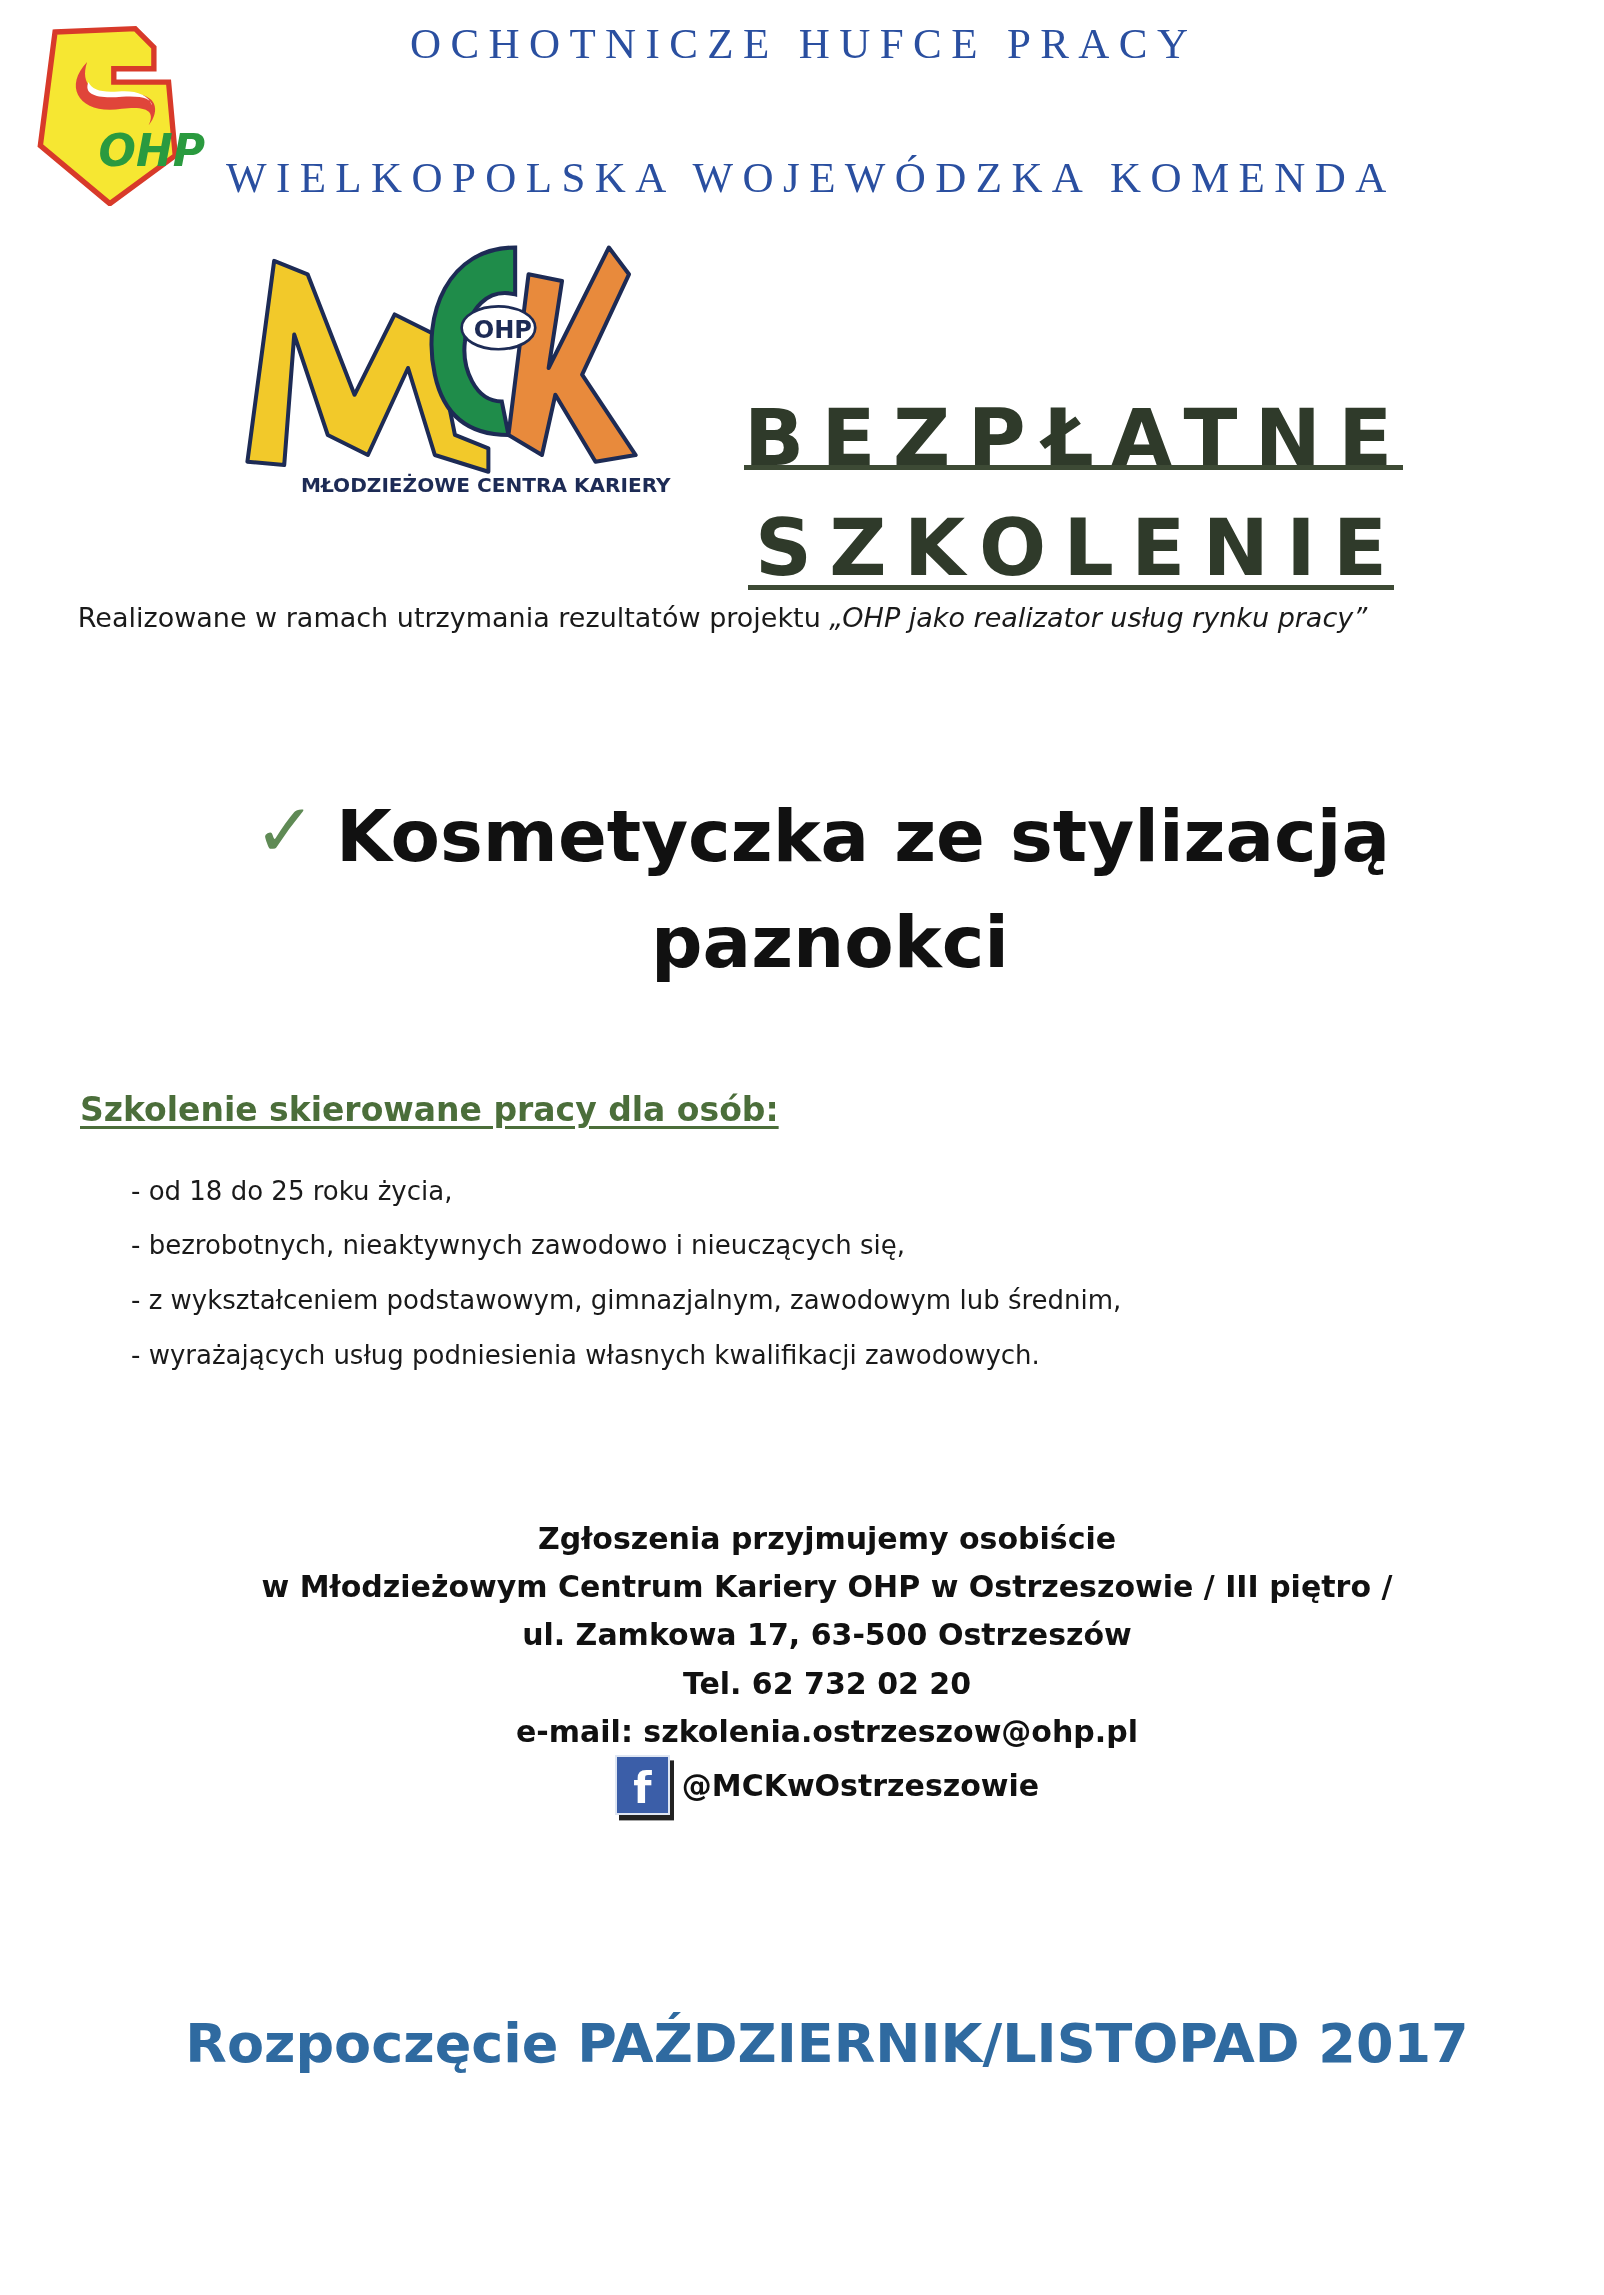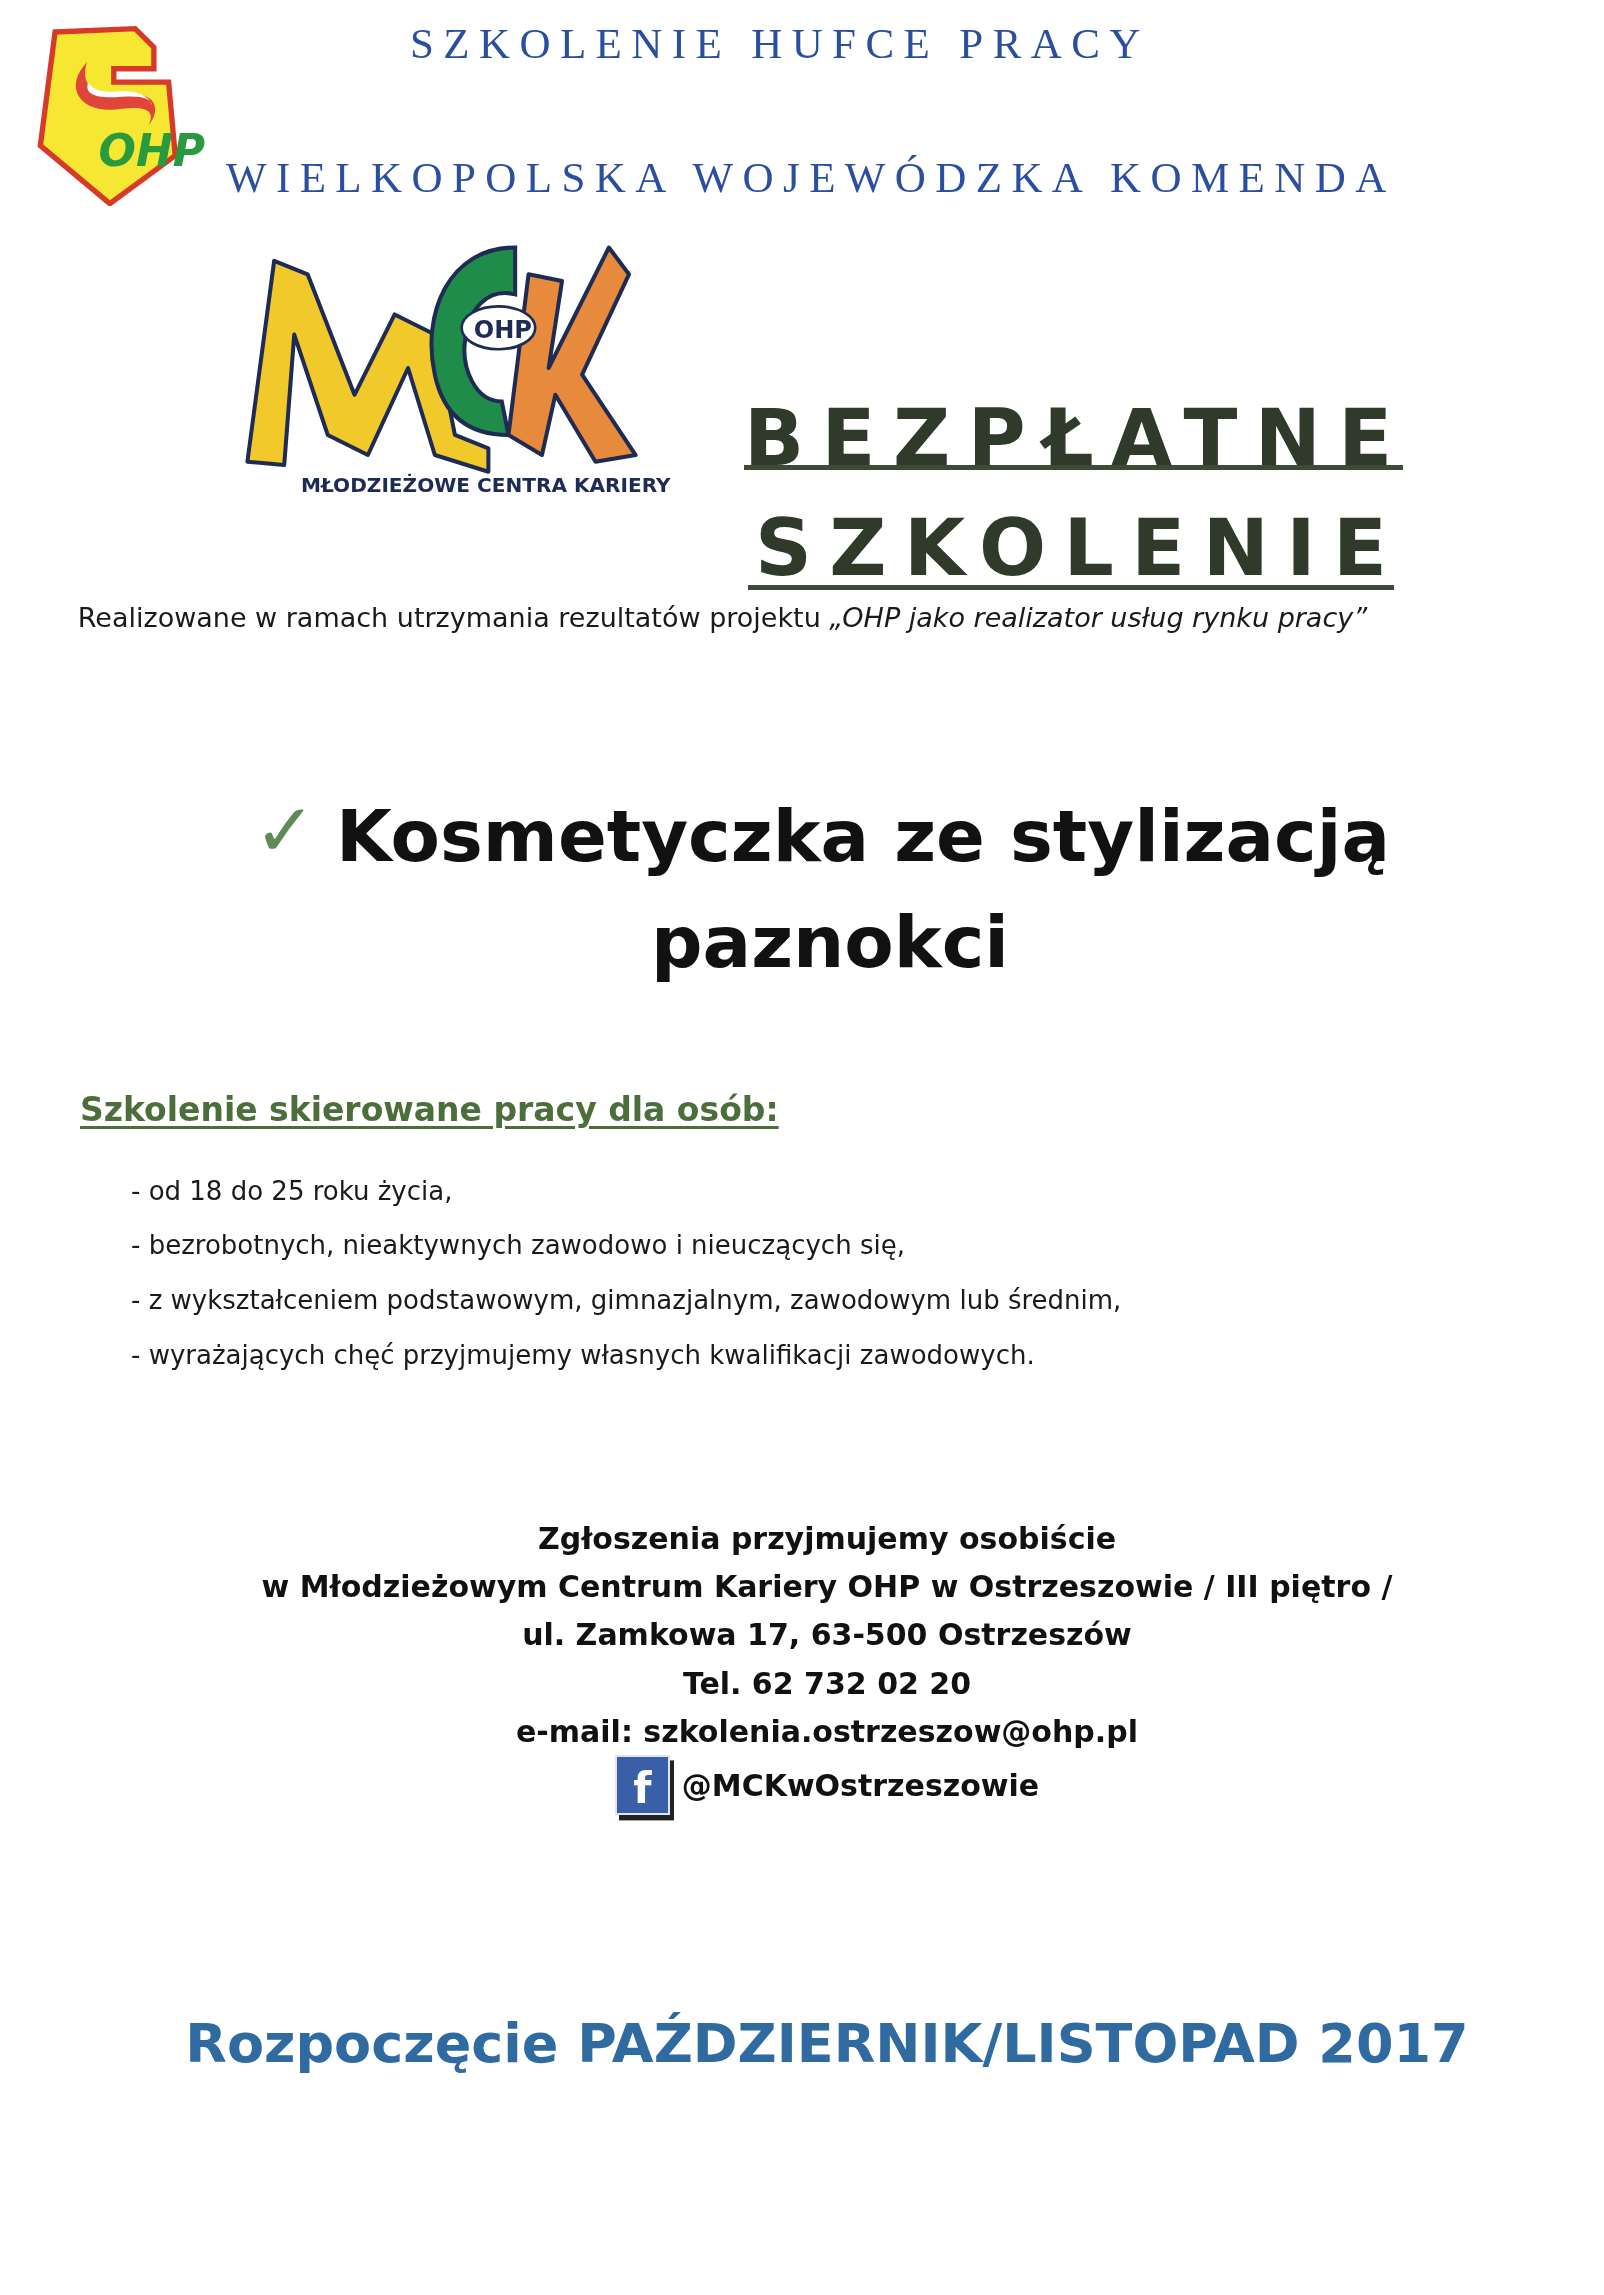--- a/index.html
+++ b/index.html
@@ -40,21 +40,21 @@
 
 <div id="ohp-logo" class="abs">
   <svg width="187" height="191" viewBox="0 0 280 285">
     <polygon points="30,25 150,20 178,48 178,80 118,80 118,100 200,100 210,210 112,282 8,195" fill="#f6e732" stroke="#d83a2a" stroke-width="8"></polygon>
     <path d="M78,70 C40,110 70,150 130,140 C170,135 180,145 170,165 C190,140 180,115 140,118 C95,122 65,110 78,70 Z" fill="#e0453a"></path>
     <path d="M80,100 C72,120 95,125 130,122 C160,120 175,125 175,135 C170,118 150,112 125,114 C100,116 85,112 80,100 Z" fill="#ffffff"></path>
     <text x="95" y="225" font-family="DejaVu Sans, sans-serif" font-weight="bold" font-style="italic" font-size="66" fill="#2a9a3f">OHP</text>
   </svg>
 </div>
 
-<div class="abs serif-head" style="left:410px; top:19px;">SZKOLENIE HUFCE PRACY</div>
+<div class="abs serif-head" style="left:410px; top:19px;">OCHOTNICZE HUFCE PRACY</div>
 <div class="abs serif-head" style="left:226px; top:133px;margin-top:20px;">WIELKOPOLSKA WOJEWÓDZKA KOMENDA</div>
 
 <div id="mck-logo" class="abs">
   <svg width="482" height="268" viewBox="0 0 720 400">
     <path d="M20,340 L60,40 L110,60 L180,240 L240,120 L300,150 L330,300 L380,320 L380,355 L300,330 L260,200 L200,330 L140,300 L90,150 L75,345 Z" fill="#f2c92a" stroke="#1d2b55" stroke-width="6" stroke-linejoin="round"></path>
     <path d="M420,20 C320,20 280,120 300,210 C315,280 360,300 410,300 L400,250 C360,250 340,200 345,160 C350,110 380,80 420,90 Z" fill="#1f8c4a" stroke="#1d2b55" stroke-width="6"></path>
     <path d="M410,300 L440,60 L490,70 L470,200 L560,20 L590,60 L520,210 L600,330 L540,340 L480,240 L460,330 Z" fill="#e88a3c" stroke="#1d2b55" stroke-width="6" stroke-linejoin="round"></path>
     <ellipse cx="395" cy="140" rx="55" ry="32" fill="#ffffff" stroke="#1d2b55" stroke-width="4"></ellipse>
     <text x="358" y="155" font-family="DejaVu Sans, sans-serif" font-weight="bold" font-size="36" fill="#1d2b55">OHP</text>
     <text x="100" y="385" font-family="DejaVu Sans, sans-serif" font-weight="bold" font-size="30" fill="#1d2b55">MŁODZIEŻOWE CENTRA KARIERY</text>
@@ -73,21 +73,21 @@
 <div id="course-line1" class="abs">
   <span id="check-icon">✓</span><span>Kosmetyczka ze stylizacją</span>
 </div>
 <div id="course-line2" class="abs">paznokci</div>
 
 <div id="section-heading" class="abs">Szkolenie skierowane pracy dla osób:</div>
 
 <div class="abs bullet" style="top:1176px;">- od 18 do 25 roku życia,</div>
 <div class="abs bullet" style="top:1230px;">- bezrobotnych, nieaktywnych zawodowo i nieuczących się,</div>
 <div class="abs bullet" style="top:1285px;">- z wykształceniem podstawowym, gimnazjalnym, zawodowym lub średnim,</div>
-<div class="abs bullet" style="top:1340px;">- wyrażających chęć przyjmujemy własnych kwalifikacji zawodowych.</div>
+<div class="abs bullet" style="top:1340px;">- wyrażających usług podniesienia własnych kwalifikacji zawodowych.</div>
 
 <div class="abs contact" style="top:1521px;">Zgłoszenia przyjmujemy osobiście</div>
 <div class="abs contact" style="top:1569px;">w Młodzieżowym Centrum Kariery OHP w Ostrzeszowie / III piętro /</div>
 <div class="abs contact" style="top:1617px;">ul. Zamkowa 17, 63-500 Ostrzeszów</div>
 <div class="abs contact" style="top:1666px;">Tel. 62 732 02 20</div>
 <div class="abs contact" style="top:1714px;">e-mail: szkolenia.ostrzeszow@ohp.pl</div>
 <div class="abs contact" style="top:1755px;">
   <span id="fb-row">
     <span id="fb-icon">f</span>
     <span>@MCKwOstrzeszowie</span>

